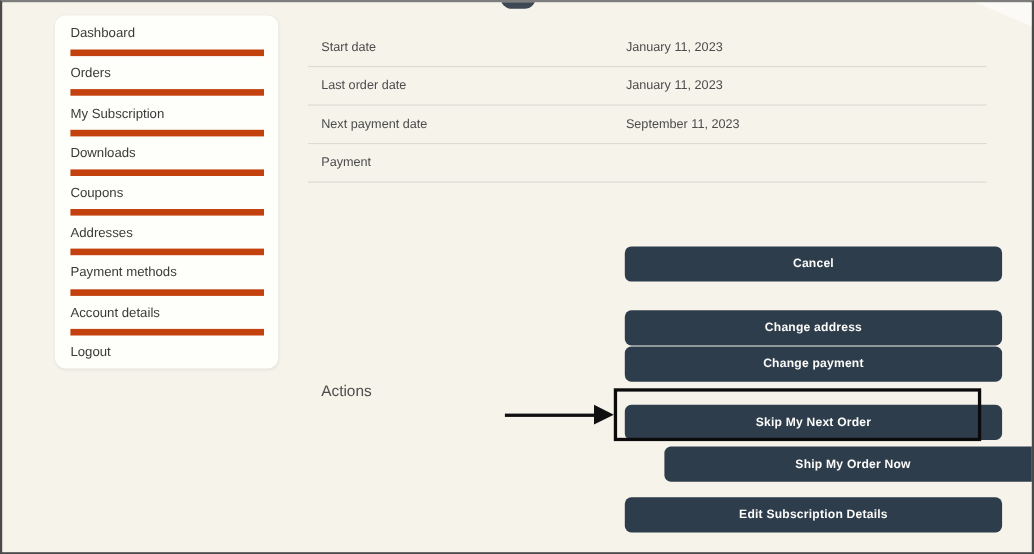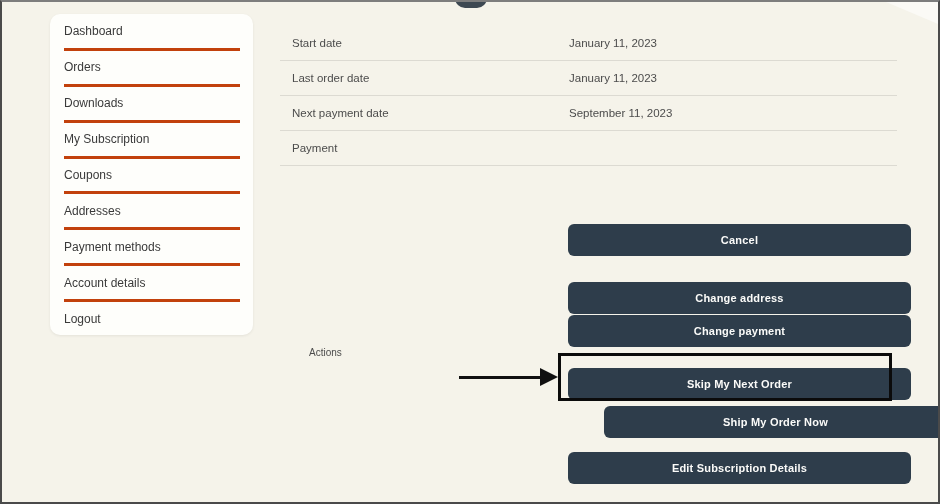--- a/index.html
+++ b/index.html
@@ -43,21 +43,21 @@
     border-radius: 10px;
     box-shadow: 0 1px 3px rgba(0,0,0,.07);
     padding: 1px 13px 0 14px;
     display: flex;
     flex-direction: column;
   }
   .side-item {
     flex: 1;
     display: flex;
     align-items: center;
-    border-bottom: 3px solid #c2410c;
+    border-bottom: 6px solid #c2410c;
     font-size: 12px;
     color: #3a3a3a;
     cursor: pointer;
     white-space: nowrap;
   }
   .side-item:last-child { border-bottom: none; }
   
   .details {
     position: absolute;
     left: 278px; top: 24px;
@@ -69,22 +69,22 @@
     align-items: center;
     border-bottom: 1px solid #dcdad2;
     font-size: 11.5px;
     color: #4c4c4c;
   }
   .detail-label { width: 289px; padding-left: 12px; }
   .detail-value { flex: 1; }
   
   .actions-label {
     position: absolute;
-    left: 307px; top: 345px;
-    font-size: 10px;
+    left: 290px; top: 345px;
+    font-size: 14px;
     color: #4c4c4c;
   }
   .action-btn {
     position: absolute;
     left: 566px;
     width: 343px; height: 32px;
     background: #2e3d4b;
     border: none;
     border-radius: 6px;
     color: #fbfbf9;
@@ -130,22 +130,22 @@
 <body>
 
 <div class="screen">
 
   <div class="top-arc"></div>
   <div class="corner-wedge"></div>
 
   <nav class="sidebar">
     <div class="side-item">Dashboard</div>
     <div class="side-item">Orders</div>
+    <div class="side-item">My Subscription</div>
     <div class="side-item">Downloads</div>
-    <div class="side-item">My Subscription</div>
     <div class="side-item">Coupons</div>
     <div class="side-item">Addresses</div>
     <div class="side-item">Payment methods</div>
     <div class="side-item">Account details</div>
     <div class="side-item">Logout</div>
   </nav>
 
   <div class="details">
     <div class="detail-row">
       <span class="detail-label">Start date</span>

